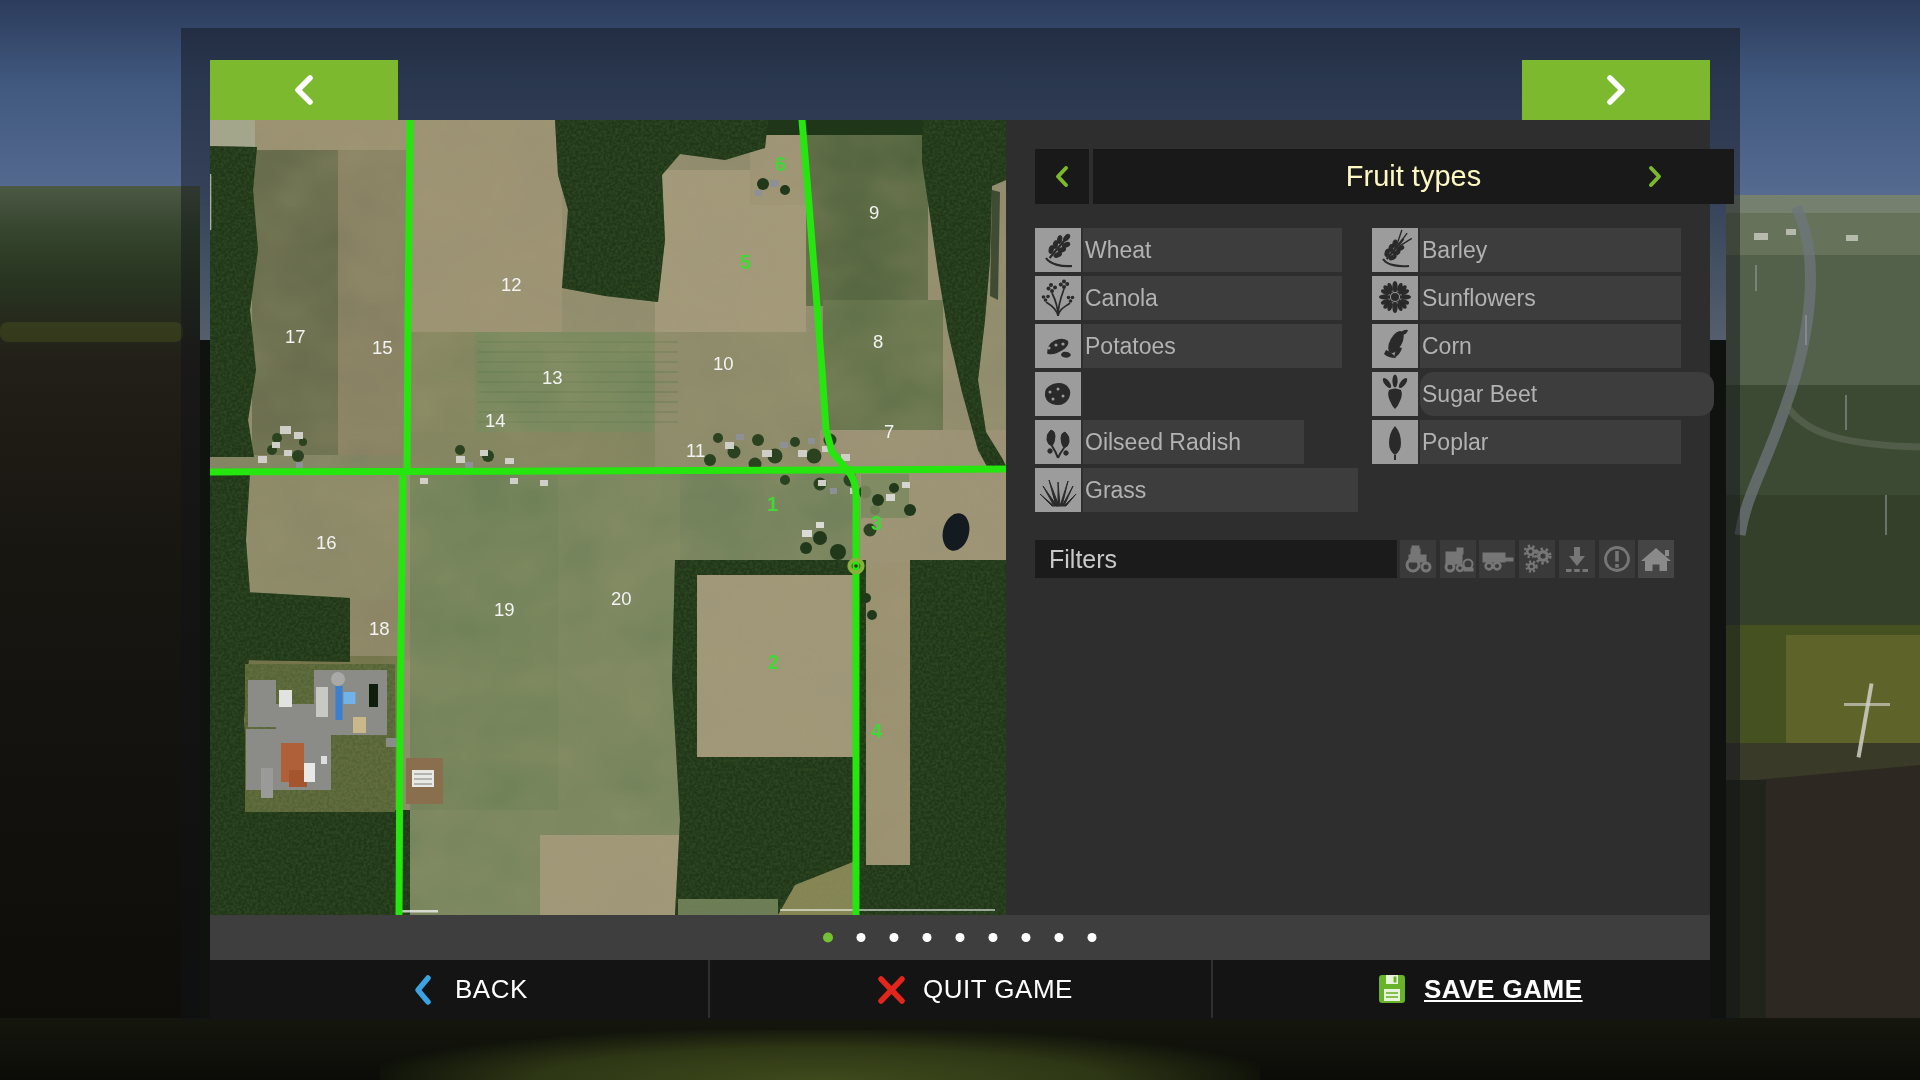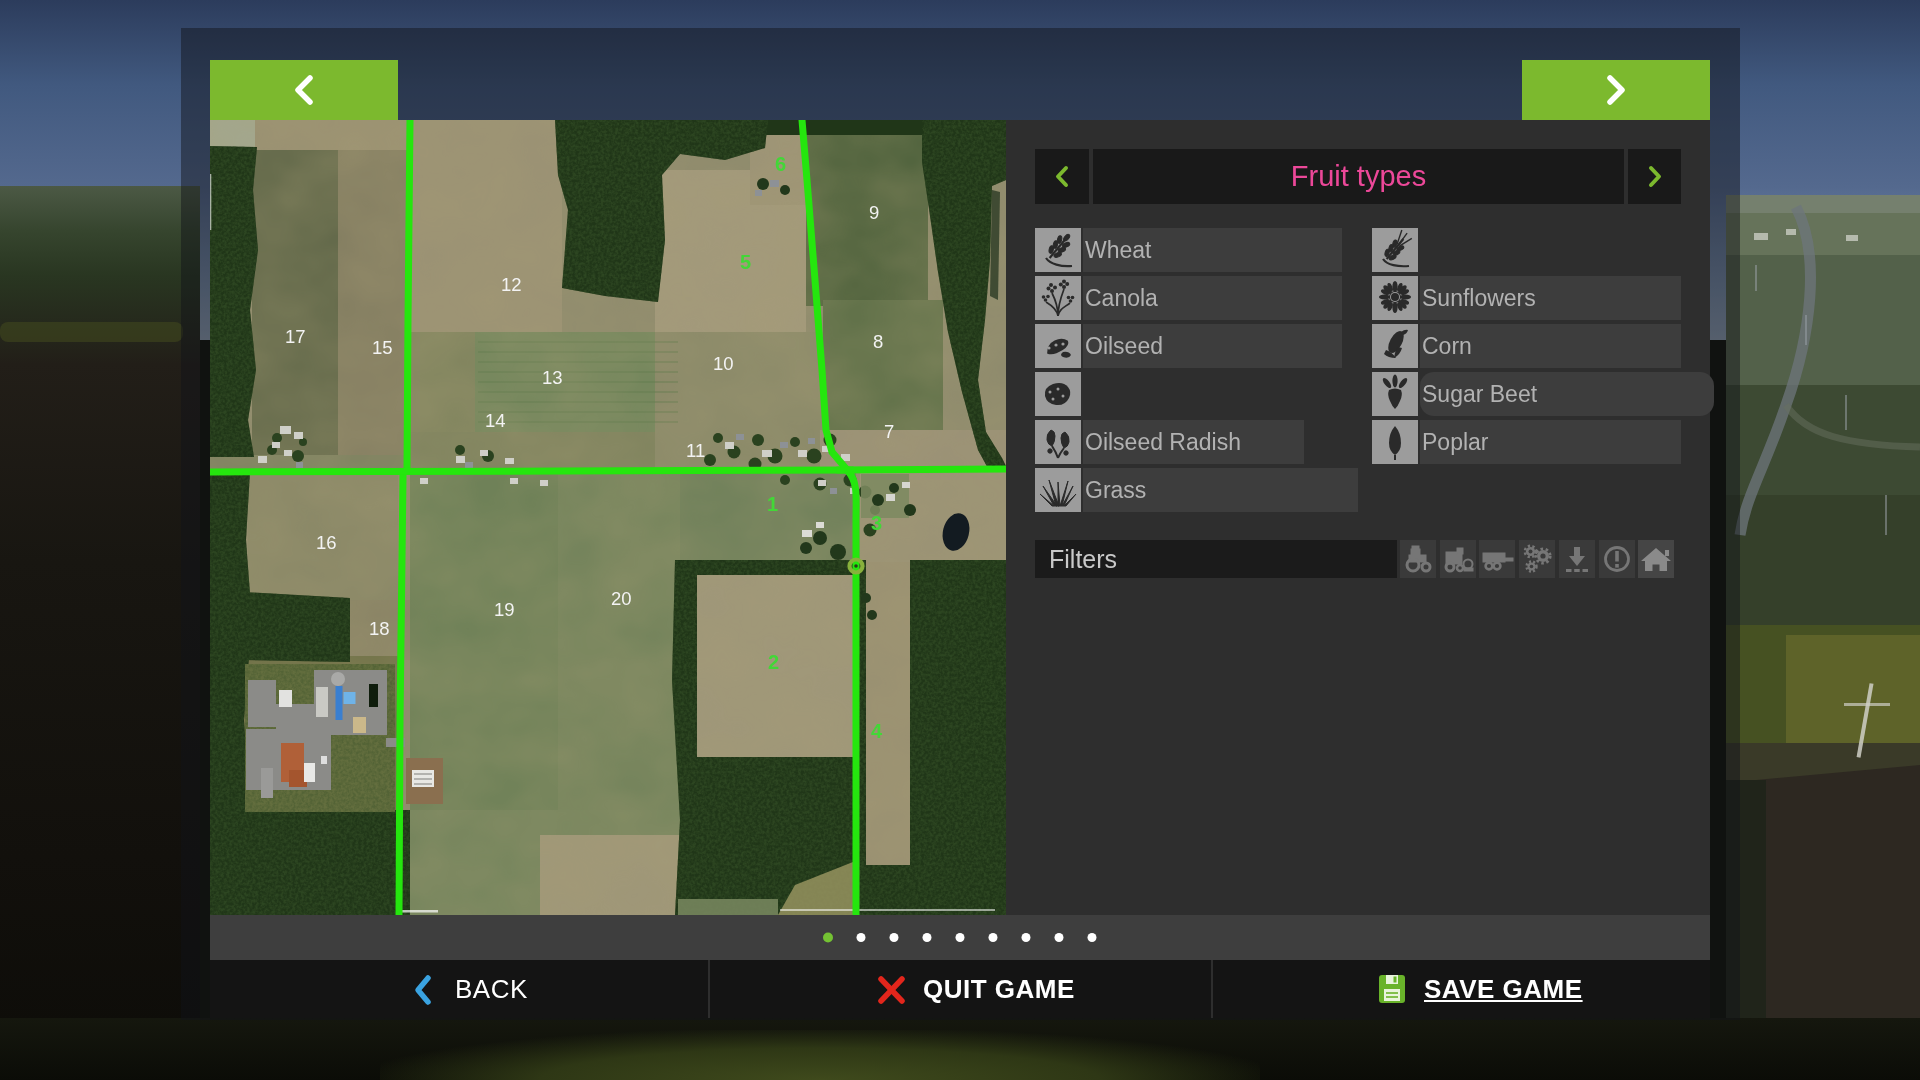--- a/index.html
+++ b/index.html
@@ -307,22 +307,22 @@
   </svg>
   </div>
 
   <div class="abs" style="left:1006px;top:120px;width:704px;height:795px;background:#2e2e2e;"></div>
 
   <div class="abs" style="left:1035px;top:149px;width:54px;height:55px;background:#191919;">
     <svg class="abs" style="left:18px;top:16px;" width="18" height="23" viewBox="0 0 18 23">
       <polyline points="13,3 5,11.5 13,20" fill="none" stroke="#7cb92e" stroke-width="4" stroke-linecap="round" stroke-linejoin="round"></polyline>
     </svg>
   </div>
-  <div class="abs" style="left:1093px;top:149px;width:531px;height:55px;background:#191919;
-       color:#ec4899;font-size:29px;text-align:center;line-height:55px;">Fruit types</div>
+  <div class="abs" style="left:1093px;top:149px;width:641px;height:55px;background:#191919;
+       color:#fef9c3;font-size:29px;text-align:center;line-height:55px;">Fruit types</div>
   <div class="abs" style="left:1628px;top:149px;width:53px;height:55px;background:#191919;">
     <svg class="abs" style="left:18px;top:16px;" width="18" height="23" viewBox="0 0 18 23">
       <polyline points="5,3 13,11.5 5,20" fill="none" stroke="#7cb92e" stroke-width="4" stroke-linecap="round" stroke-linejoin="round"></polyline>
     </svg>
   </div>
 
   <style>
     .rowbar{position:absolute;height:44px;background:#3d3d3d;color:#b2b2b2;font-size:23px;line-height:44px;padding-left:2px;box-sizing:border-box;}
     .icobox{position:absolute;width:46px;height:44px;background:#9c9c9c;}
     .icobox svg{position:absolute;left:0;top:0;}
@@ -376,21 +376,21 @@
       <svg width="46" height="44" viewBox="0 0 46 44">
     <g fill="#2a2a2a">
       <path d="M11,27 q2,-9 10,-11 q8,-2 13,3 q1,5 -7,8 q-11,4 -16,0 z" transform="rotate(-12 23 23)"></path>
       <circle cx="14" cy="24" r="1.6" fill="#9c9c9c"></circle>
           <circle cx="21" cy="21" r="1.6" fill="#9c9c9c"></circle>
           <circle cx="28" cy="20" r="1.6" fill="#9c9c9c"></circle>
       <path d="M28,28 q6,-1 8,3 q-2,4 -8,2 q-4,-2 0,-5 z"></path>
     </g>
   </svg>
     </div>
-  <div class="rowbar" style="left:1083px;top:324px;width:259px;">Oilseed</div>
+  <div class="rowbar" style="left:1083px;top:324px;width:259px;">Potatoes</div>
 
   <div class="icobox" style="left:1035px;top:372px;">
       <svg width="46" height="44" viewBox="0 0 46 44">
     <path d="M10,24 q-1,-9 8,-12 q10,-3 15,3 q4,5 1,11 q-4,8 -13,7 q-9,-1 -11,-9 z" fill="#2a2a2a"></path>
     <circle cx="15" cy="20" r="1.5" fill="#9c9c9c"></circle>
         <circle cx="23" cy="17" r="1.5" fill="#9c9c9c"></circle>
     <circle cx="28" cy="24" r="1.5" fill="#9c9c9c"></circle>
         <circle cx="18" cy="27" r="1.5" fill="#9c9c9c"></circle>
   </svg>
     </div>
@@ -434,20 +434,21 @@
       <ellipse cx="19.4" cy="17" rx="2.0" ry="3.7" transform="rotate(-26 19.4 17)"></ellipse>
           <ellipse cx="26.6" cy="17" rx="2.0" ry="3.7" transform="rotate(26 26.6 17)"></ellipse>
       <ellipse cx="19.4" cy="23" rx="2.0" ry="3.7" transform="rotate(-26 19.4 23)"></ellipse>
           <ellipse cx="26.6" cy="23" rx="2.0" ry="3.7" transform="rotate(26 26.6 23)"></ellipse>
       <ellipse cx="19.4" cy="29" rx="2.0" ry="3.7" transform="rotate(-26 19.4 29)"></ellipse>
           <ellipse cx="26.6" cy="29" rx="2.0" ry="3.7" transform="rotate(26 26.6 29)"></ellipse>
     </g>
     <path d="M11,31 C15,37 26,39 37,38" fill="none" stroke="#2a2a2a" stroke-width="2.2"></path>
   </svg>
     </div>
+  <div class="rowbar" style="left:1420px;top:228px;width:261px;">Barley</div>
 
   <div class="icobox" style="left:1372px;top:276px;">
       <svg width="46" height="44" viewBox="0 0 46 44">
     <g fill="#2a2a2a">
       <circle cx="23" cy="21" r="6"></circle>
       <g>
         <ellipse cx="23" cy="10.5" rx="2.6" ry="5.5"></ellipse>
             <ellipse cx="23" cy="31.5" rx="2.6" ry="5.5"></ellipse>
         <ellipse cx="12.5" cy="21" rx="5.5" ry="2.6"></ellipse>
             <ellipse cx="33.5" cy="21" rx="5.5" ry="2.6"></ellipse>
@@ -590,21 +591,21 @@
   <svg class="abs" style="left:413px;top:974px;" width="20" height="32" viewBox="0 0 20 32">
     <polyline points="15,4 5,16 15,28" fill="none" stroke="#3aa3e1" stroke-width="5.5" stroke-linecap="round" stroke-linejoin="round"></polyline>
   </svg>
   <div class="abs" style="left:455px;top:960px;height:58px;line-height:58px;color:#fff;
        font-size:26px;font-weight:normal;letter-spacing:0.5px;">BACK</div>
   <svg class="abs" style="left:877px;top:975px;" width="29" height="30" viewBox="0 0 29 30">
     <line x1="4" y1="4" x2="25" y2="26" stroke="#e2261c" stroke-width="5.5" stroke-linecap="round"></line>
     <line x1="25" y1="4" x2="4" y2="26" stroke="#e2261c" stroke-width="5.5" stroke-linecap="round"></line>
   </svg>
   <div class="abs" style="left:923px;top:960px;height:58px;line-height:58px;color:#fff;
-       font-size:26px;font-weight:bold;letter-spacing:0.5px;">QUIT GAME</div>
+       font-size:26px;font-weight:normal;letter-spacing:0.5px;">QUIT GAME</div>
   <svg class="abs" style="left:1378px;top:974px;" width="28" height="30" viewBox="0 0 28 30">
     <rect x="1" y="1" width="26" height="28" rx="3" fill="#69b32a"></rect>
     <rect x="8" y="1" width="12" height="9" fill="#e9f4dc"></rect>
     <rect x="15.5" y="2.5" width="3" height="6" fill="#69b32a"></rect>
     <rect x="6" y="15" width="16" height="12" fill="#e9f4dc"></rect>
     <line x1="8" y1="19" x2="20" y2="19" stroke="#69b32a" stroke-width="1.6"></line>
     <line x1="8" y1="23" x2="20" y2="23" stroke="#69b32a" stroke-width="1.6"></line>
   </svg>
   <div class="abs" style="left:1424px;top:960px;height:58px;line-height:58px;color:#fff;
        font-size:26px;font-weight:bold;letter-spacing:0.5px;text-decoration:underline;">SAVE GAME</div>

